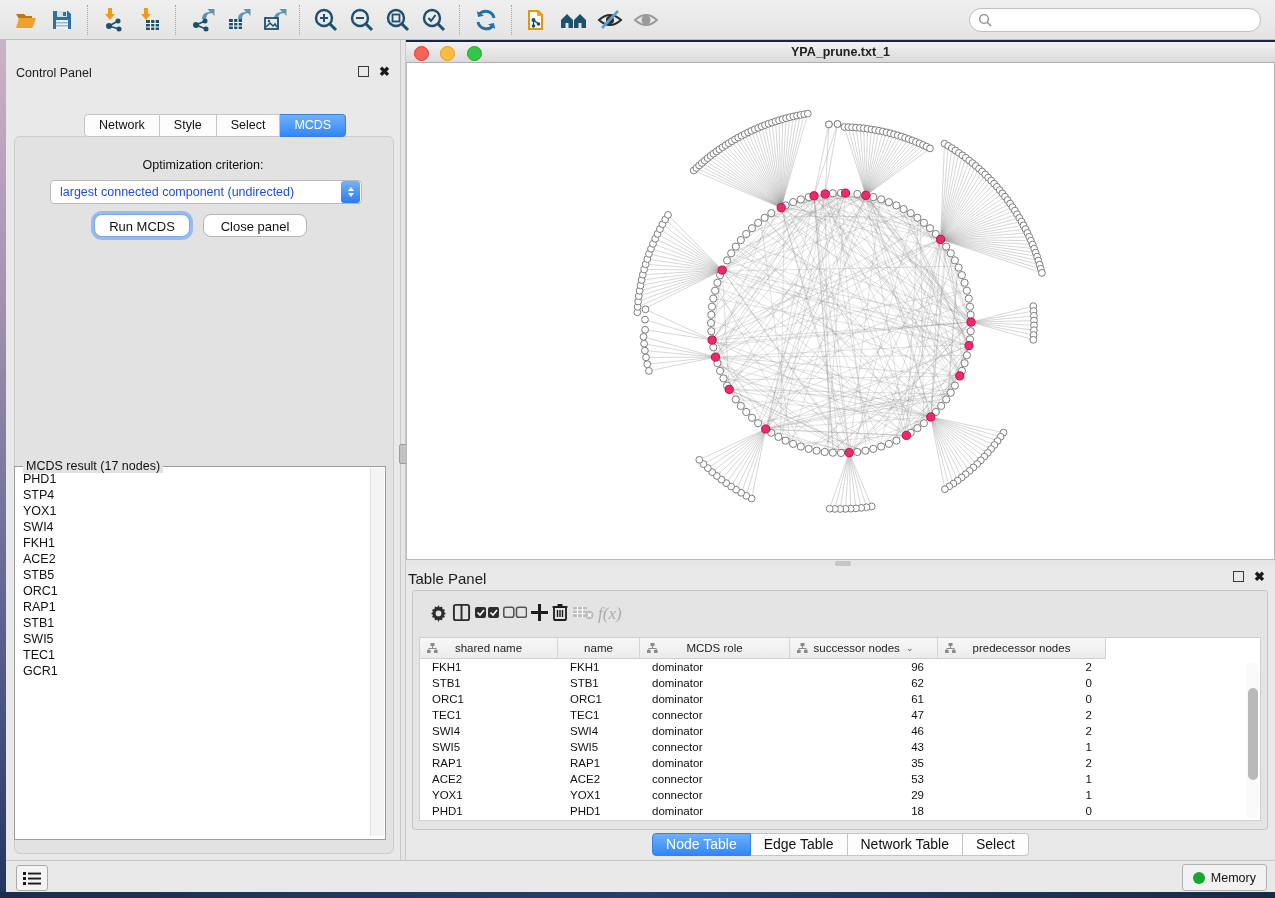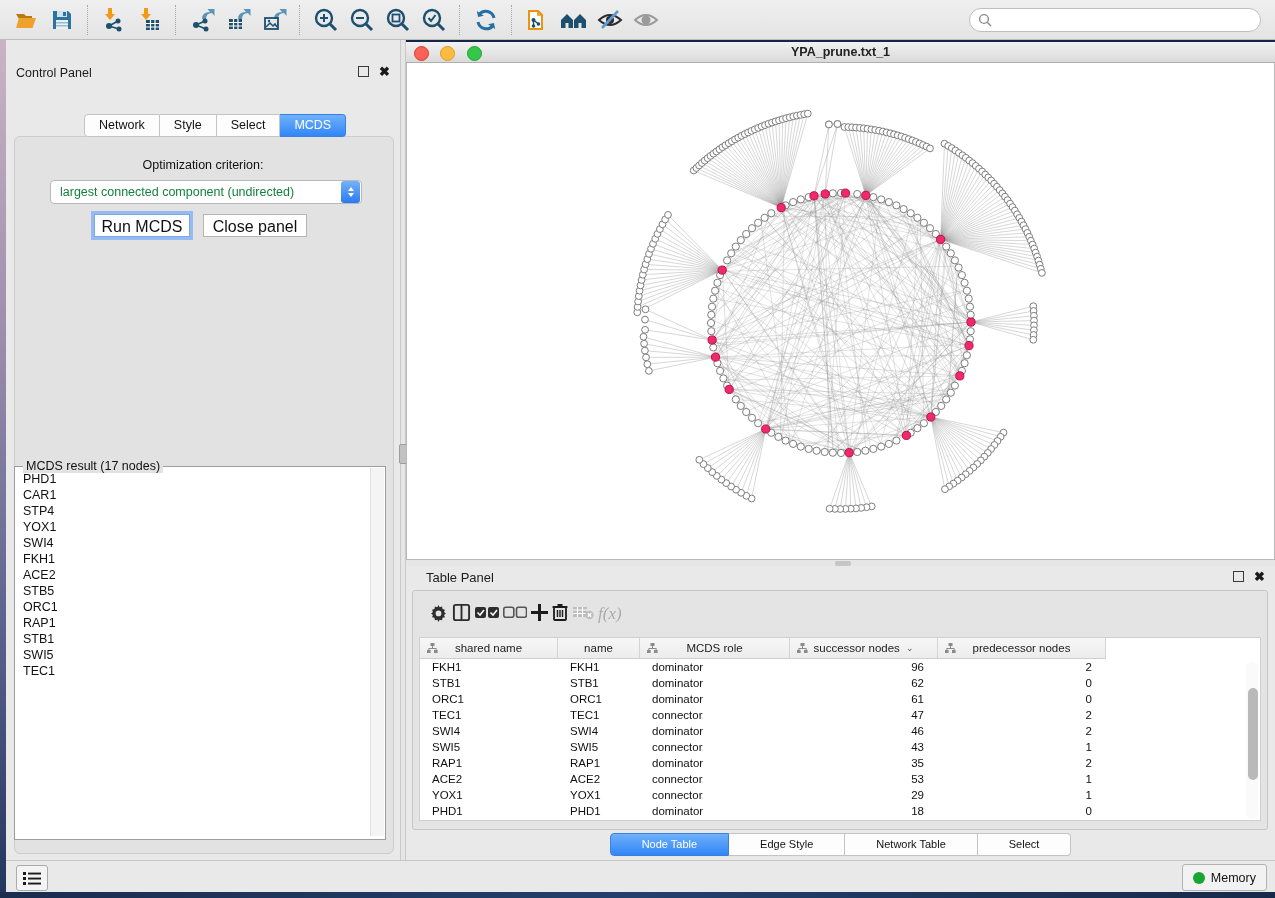--- a/index.html
+++ b/index.html
@@ -22,60 +22,60 @@
   .float-glyph{width:9px;height:9px;border:1.5px solid #3a3a3a;display:inline-block;}
   .close-glyph{font-size:13px;font-weight:bold;color:#1a1a1a;line-height:11px;}
   #cp-tabs{left:84px;top:114px;display:flex;}
   .cp-tab{height:21px;line-height:21px;padding:0 14px;font-size:12.5px;color:#111;background:#fdfdfd;border:1px solid #c4c4c4;border-left:none;}
   .cp-tab:first-child{border-left:1px solid #c4c4c4;border-radius:4px 0 0 4px;}
   .cp-tab:last-child{border-radius:0 4px 4px 0;}
   .cp-tab.sel{background:linear-gradient(#6fb1fb,#3186f7);color:#fff;border-color:#3a80e0;}
   #cp-card{left:14px;top:136px;width:378px;height:716px;background:#e2e2e2;border:1px solid #cccccc;border-radius:6px;}
   #opt-label{left:0;top:158px;width:406px;text-align:center;font-size:12.5px;color:#111;}
   #opt-select{left:50px;top:180px;width:312px;height:24px;background:#fff;border:1px solid #b9b9b9;border-radius:4px;display:flex;align-items:center;box-sizing:border-box;}
-  #opt-select .val{flex:1;font-size:12.5px;color:#15803d;padding-left:9px;white-space:nowrap;}
+  #opt-select .val{flex:1;font-size:12.5px;color:#1d4ed8;padding-left:9px;white-space:nowrap;}
   #opt-select .spin{width:19px;height:22px;border-radius:3px;background:linear-gradient(#74b3fa,#2a7af0);margin-right:1px;display:flex;flex-direction:column;align-items:center;justify-content:center;gap:2px;}
   .chev-up{width:0;height:0;border-left:3.5px solid transparent;border-right:3.5px solid transparent;border-bottom:4px solid #fff;}
   .chev-dn{width:0;height:0;border-left:3.5px solid transparent;border-right:3.5px solid transparent;border-top:4px solid #fff;}
-  .btn{background:#fff;border:1px solid #b5b5b5;border-radius:0;font-size:16px;color:#111;height:23px;line-height:21px;text-align:center;box-sizing:border-box;font-family:"Liberation Sans",sans-serif;}
+  .btn{background:#fff;border:1px solid #b5b5b5;border-radius:8px;font-size:13px;color:#111;height:23px;line-height:21px;text-align:center;box-sizing:border-box;font-family:"Liberation Sans",sans-serif;}
   #run-btn{left:94px;top:214px;width:96px;box-shadow:0 0 0 3px rgba(110,165,250,.65);border-color:#7aa9e8;}
   #closep-btn{left:203px;top:214px;width:104px;}
   #mcds-group{left:14px;top:466px;width:370px;height:372px;border:1px solid #9d9d9d;background:#fff;text-decoration:underline;}
   #mcds-legend{position:absolute;left:8px;top:-8px;background:#e2e2e2;padding:0 3px;font-size:12.5px;color:#111;}
   #mcds-list{position:absolute;left:1px;top:4px;width:352px;height:364px;overflow:hidden;font-size:12.5px;color:#111;}
   #mcds-list div{padding:0 0 0 7px;line-height:16px;}
   #mcds-scroll{position:absolute;right:1px;top:1px;width:13px;height:368px;background:#f4f4f4;border-left:1px solid #e0e0e0;}
   
   #v-divider{left:400px;top:40px;width:6px;height:820px;background:#e6e6e6;border-left:1px solid #c9c9c9;border-right:1px solid #c9c9c9;box-sizing:border-box;}
   #v-knob{left:399px;top:444px;width:8px;height:18px;background:#c2c2c2;border:1px solid #9d9d9d;border-radius:2px;}
   #h-splitter{left:406px;top:560px;width:869px;height:6px;background:#e6e6e6;}
   #h-knob{left:835px;top:561px;width:16px;height:5px;background:#c6c6c6;border-radius:2px;}
   
   #net-frame{left:406px;top:42px;width:869px;height:518px;background:#fff;border:1px solid #b9b9b9;box-sizing:border-box;}
   #net-titlebar{left:406px;top:42px;width:869px;height:21px;background:linear-gradient(#f2f2f2,#dadada);border-bottom:1px solid #aeaeae;box-sizing:border-box;}
   .tlight{width:13px;height:13px;border-radius:50%;display:inline-block;margin-right:7px;}
   #net-title{position:absolute;left:0;right:0;top:3px;text-align:center;font-size:12.5px;font-weight:bold;color:#222;}
   #net-view{left:407px;top:63px;width:867px;height:496px;background:#fff;overflow:hidden;}
   
   #table-panel{left:406px;top:566px;width:869px;height:294px;background:#e9e9e9;}
-  #tp-title{position:absolute;left:20px;top:4px;font-size:13px;color:#1c1c1c;}
+  #tp-title{position:absolute;left:2px;top:4px;font-size:15px;color:#1c1c1c;}
   #tp-card{left:412px;top:590px;width:854px;height:238px;background:#e4e4e4;border:1px solid #c6c6c6;border-radius:3px;}
   #tp-toolbar{position:absolute;left:6px;top:4px;height:38px;display:flex;align-items:center;gap:4px;padding-left:10px;}
   #tp-table{position:absolute;left:6px;top:46px;width:842px;height:184px;background:#fff;border:1px solid #cfcfcf;box-sizing:border-box;overflow:hidden;}
   #tp-header{display:flex;height:21px;}
   .th{background:linear-gradient(#f7f7f7,#ececec);border-right:1px solid #d4d4d4;border-bottom:1px solid #cfcfcf;display:flex;align-items:center;justify-content:center;position:relative;font-size:11.5px;color:#222;box-sizing:border-box;}
   .th .tree{position:absolute;left:7px;top:5px;}
   .th .sort{margin-left:6px;color:#555;font-size:9px;}
   .tr{display:flex;height:16px;line-height:16px;font-size:11.5px;color:#101010;}
   .td{box-sizing:border-box;padding:0 14px 0 12px;white-space:nowrap;}
   .td.num{text-align:right;}
   #tp-scroll{position:absolute;right:2px;top:24px;width:12px;height:157px;background:#fafafa;border-radius:6px;}
   #tp-thumb{position:absolute;right:2px;top:50px;width:10px;height:92px;background:#b9b9b9;border-radius:5px;}
   #tp-tabs{left:406px;top:833px;width:869px;display:flex;justify-content:center;}
-  .tp-tab{height:21px;line-height:21px;padding:0 31px;font-size:11px;background:#fdfdfd;border:1px solid #c4c4c4;border-left:none;color:#111;text-align:center;}
+  .tp-tab{height:21px;line-height:21px;padding:0 13px;font-size:14px;background:#fdfdfd;border:1px solid #c4c4c4;border-left:none;color:#111;text-align:center;}
   .tp-tab:first-child{border-left:1px solid #c4c4c4;border-radius:4px 0 0 4px;}
   .tp-tab:last-child{border-radius:0 4px 4px 0;}
   .tp-tab.sel{background:linear-gradient(#6fb1fb,#3186f7);color:#fff;border-color:#3a80e0;}
   
   #status-bar{left:6px;top:860px;width:1269px;height:32px;background:#e9e9e9;border-top:1px solid #c6c6c6;box-sizing:border-box;}
   #list-btn{position:absolute;left:10px;top:4px;width:30px;height:24px;background:#f4f4f4;border:1px solid #ababab;border-radius:3px;display:flex;align-items:center;justify-content:center;}
   #memory-btn{position:absolute;right:8px;top:3px;height:25px;background:#f2f2f2;border:1px solid #b2b2b2;border-radius:3px;display:flex;align-items:center;gap:6px;padding:0 10px;font-size:12.5px;color:#111;}
   #memory-dot{width:12px;height:12px;border-radius:50%;background:#17a62f;}
   .fx{font-family:"Liberation Serif",serif;font-style:italic;font-size:17px;color:#ababab;}
 </style>
@@ -241,32 +241,32 @@
       <span class="chev-up"></span>
       <span class="chev-dn"></span>
     </span>
 </div>
 <button class="abs btn" id="run-btn">Run MCDS</button>
 <button class="abs btn" id="closep-btn">Close panel</button>
 <div class="abs" id="mcds-group">
   <span id="mcds-legend">MCDS result (17 nodes)</span>
   <div id="mcds-list">
       <div>PHD1</div>
-      <div>CAR1</div>
       <div>STP4</div>
       <div>YOX1</div>
       <div>SWI4</div>
       <div>FKH1</div>
       <div>ACE2</div>
       <div>STB5</div>
       <div>ORC1</div>
       <div>RAP1</div>
       <div>STB1</div>
       <div>SWI5</div>
       <div>TEC1</div>
+      <div>GCR1</div>
     </div>
   <div id="mcds-scroll"></div>
 </div>
 
 <div class="abs" id="v-divider"></div>
 <div class="abs" id="v-knob"></div>
 
 <div class="abs" id="net-frame"></div>
 <div class="abs" id="net-titlebar">
   <span style="position:absolute;left:8px;top:4px;">
@@ -1154,21 +1154,21 @@
           <div class="td num" style="width: 148px;">18</div>
           <div class="td num" style="width: 168px;">0</div>
         </div>
       </div>
     <div id="tp-scroll"></div>
     <div id="tp-thumb"></div>
   </div>
 </div>
 <div class="abs" id="tp-tabs">
     <div class="tp-tab sel">Node Table</div>
-    <div class="tp-tab">Edge Style</div>
+    <div class="tp-tab">Edge Table</div>
     <div class="tp-tab">Network Table</div>
     <div class="tp-tab">Select</div>
   </div>
 
 <div class="abs" id="status-bar">
   <span id="list-btn">
     <svg width="18" height="14" viewBox="0 0 18 14">
         <rect x="0" y="1" width="3" height="3" fill="#1c1c1c"></rect>
         <rect x="5" y="1.6" width="13" height="1.9" fill="#1c1c1c"></rect>
         <rect x="0" y="6" width="3" height="3" fill="#1c1c1c"></rect>

